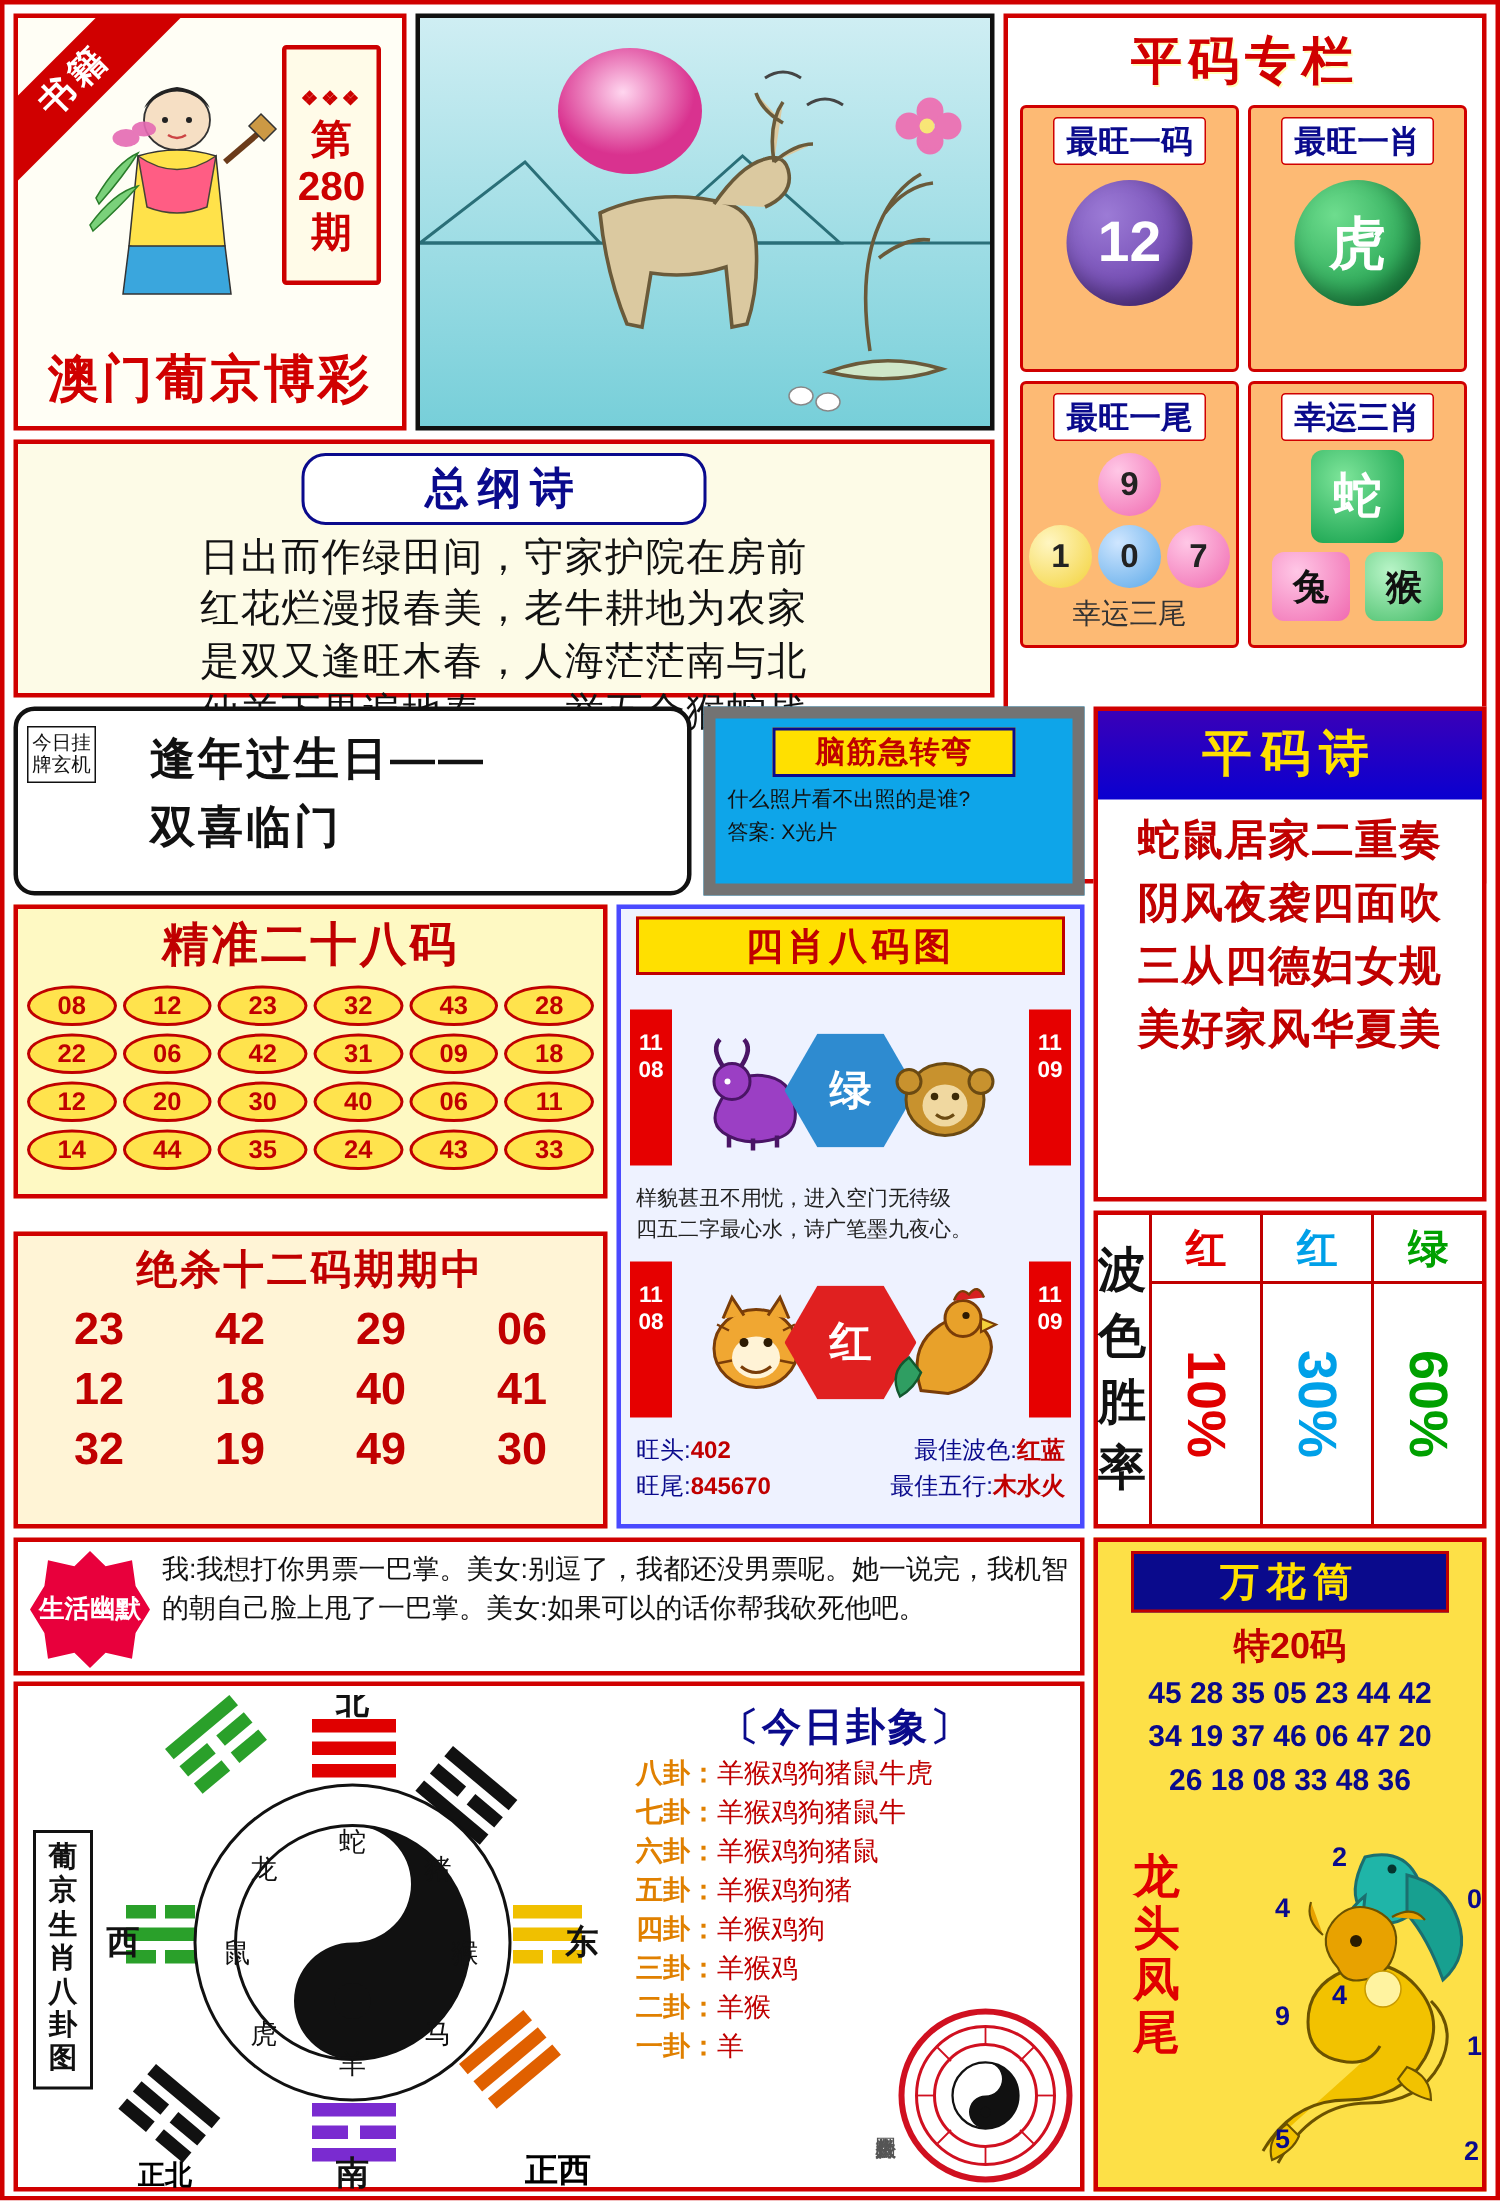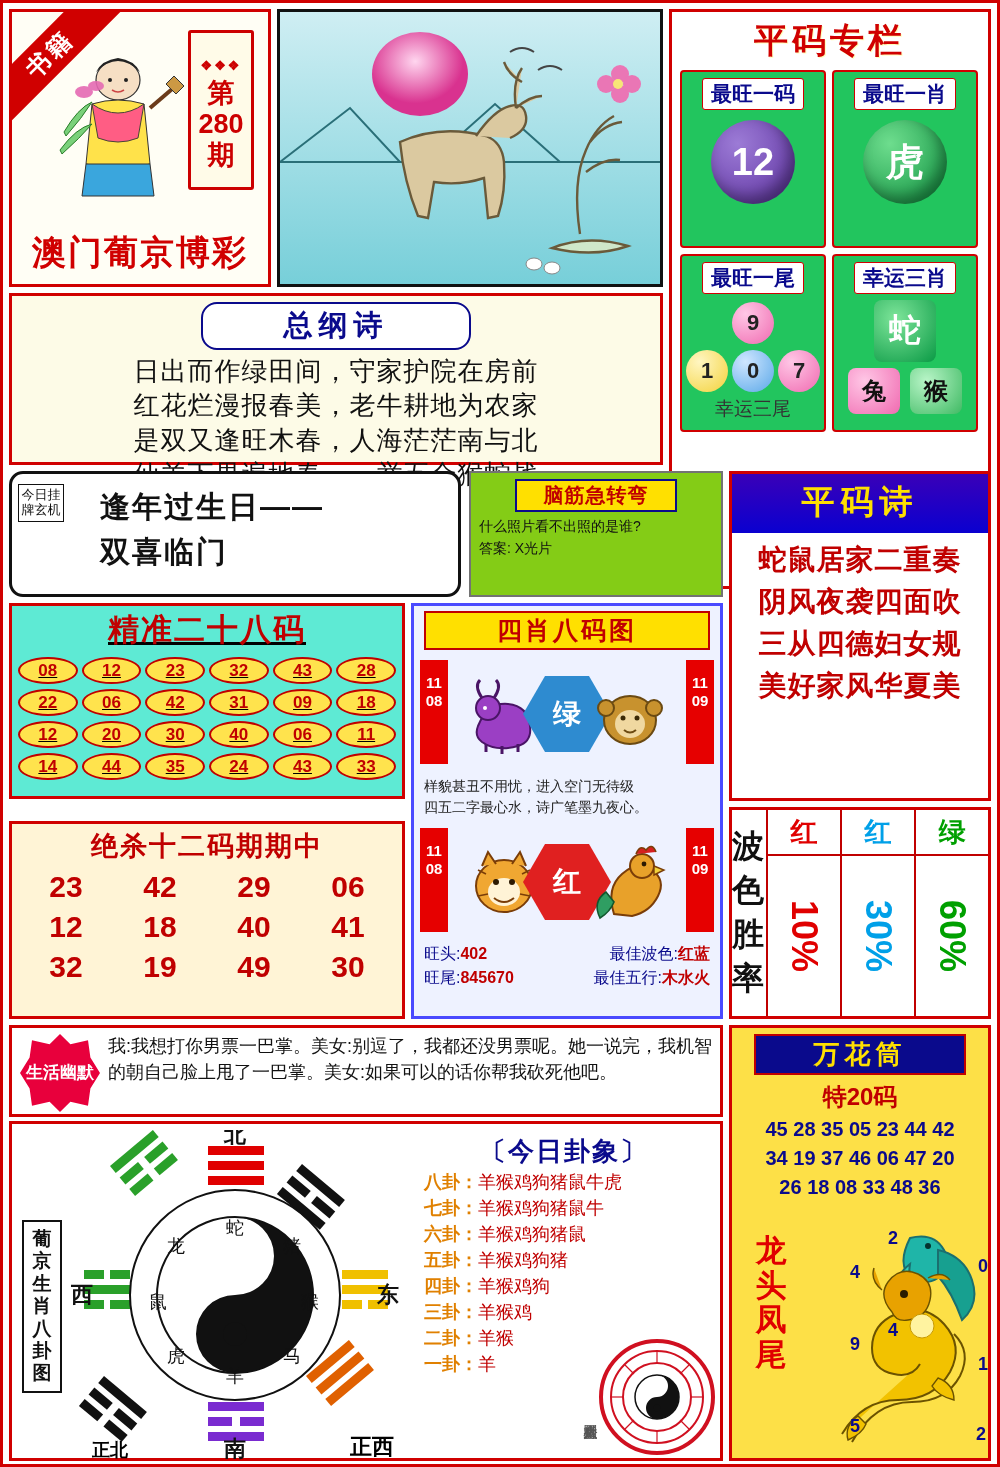--- a/index.html
+++ b/index.html
@@ -65,21 +65,21 @@
     left: 666px; top: 6px; width: 322px; height: 580px;
     border: 3px solid #d00000; background: #fff;
   }
   #pingma-column .title {
     text-align: center; font-size: 34px; font-weight: bold; color:#d00000;
     padding: 6px 0 2px; letter-spacing: 4px;
     text-shadow: 1px 1px 0 #ffb;
   }
   .pm-grid { display: flex; flex-wrap: wrap; gap: 6px; padding: 4px 8px; }
   .pm-cell {
-    width: 146px; height: 178px; border: 2px solid #d00000; background: #22c55e;
+    width: 146px; height: 178px; border: 2px solid #d00000; background: #fdba74;
     border-radius: 4px; text-align: center; padding-top: 6px;
   }
   .pm-cell .h {
     display:inline-block; font-size: 21px; color:#0a0a8c; font-weight: bold;
     border:1px solid #d00000; border-radius:3px; padding:1px 8px; background:#fff;
   }
   .ball {
     margin: 10px auto 0; width: 84px; height: 84px; border-radius: 50%;
     display:flex; align-items:center; justify-content:center;
     font-size: 38px; font-weight: bold; color: #fff;
@@ -133,21 +133,21 @@
     border:1px solid #111; padding: 3px 1px;
   }
   .xj-text {
     margin-left: 64px; padding-top: 10px; font-size: 30px; font-weight:bold;
     color:#111; line-height: 1.5; letter-spacing: 2px;
   }
 
   
   #naojin {
     left: 466px; top: 468px; width: 254px; height: 126px;
-    border: 2px solid #737373; background:#84cc16;
+    border: 8px solid #737373; background:#0ea5e9;
   }
   .nj-title {
     width: 162px; margin: 6px auto 4px; text-align:center;
     border: 2px solid #0a0a8c; background:#ffe000; color:#c00000;
     font-size: 20px; font-weight:bold; padding: 1px 0; letter-spacing:1px;
   }
   .nj-q { font-size: 14px; color:#111; padding: 2px 8px; }
   .nj-a { font-size: 14px; color:#111; padding: 2px 8px; }
 
   
@@ -158,21 +158,21 @@
   .pms-title {
     background: linear-gradient(180deg,#3a00b8,#0a00d0);
     color:#ffe000; font-size: 33px; font-weight:bold; text-align:center;
     letter-spacing: 6px; padding: 6px 0 8px;
   }
   .pms-line { text-align:center; font-size: 28px; color:#c00000; font-weight:bold; line-height:1.5; letter-spacing:1px;}
 
   
   #jingzhun {
     left: 6px; top: 600px; width: 396px; height: 196px;
-    border: 3px solid #d00000; background:#5eead4;text-decoration:underline;
+    border: 3px solid #d00000; background:#fef9c3;
   }
   .jz-title {
     text-align:center; font-size: 31px; font-weight:bold; color:#c00000;
     padding: 3px 0 2px; letter-spacing: 2px;
   }
   .num-grid { display:grid; grid-template-columns: repeat(6, 1fr); gap: 5px 4px; padding: 4px 6px 6px;}
   .num-oval {
     height: 27px; border-radius: 50%/50%; border: 2px solid #c00000;
     background:#ffe34d; color:#c00000; font-size: 17px; font-weight:bold;
     display:flex; align-items:center; justify-content:center;
@@ -189,21 +189,21 @@
   }
   .js-grid { display:grid; grid-template-columns: repeat(4, 1fr); gap: 6px 2px; padding: 4px 8px;}
   .js-num { text-align:center; font-size: 30px; font-weight:bold; color:#c00000; }
 
   
   #sixiao {
     left: 408px; top: 600px; width: 312px; height: 416px;
     border: 3px solid #4a4aff; background:#eef2ff;
   }
   .sx-title {
-    margin: 5px 10px 4px; text-align:center; background:#ffe000;
+    margin: 5px 10px 17px; text-align:center; background:#ffe000;
     border: 2px solid #c00000; color:#c00000; font-size: 25px; font-weight:bold;
     letter-spacing:3px; padding: 1px 0;
   }
   .sx-row { position:relative; height: 118px; margin: 2px 0; }
   .sx-side {
     position:absolute; top: 6px; width: 28px; height: 104px; background:#e60000;
     color:#fff; font-size: 15px; font-weight:bold; text-align:center; padding-top: 14px; line-height:1.2;
   }
   .sx-side.l { left: 6px; }
   .sx-side.r { right: 6px; }

